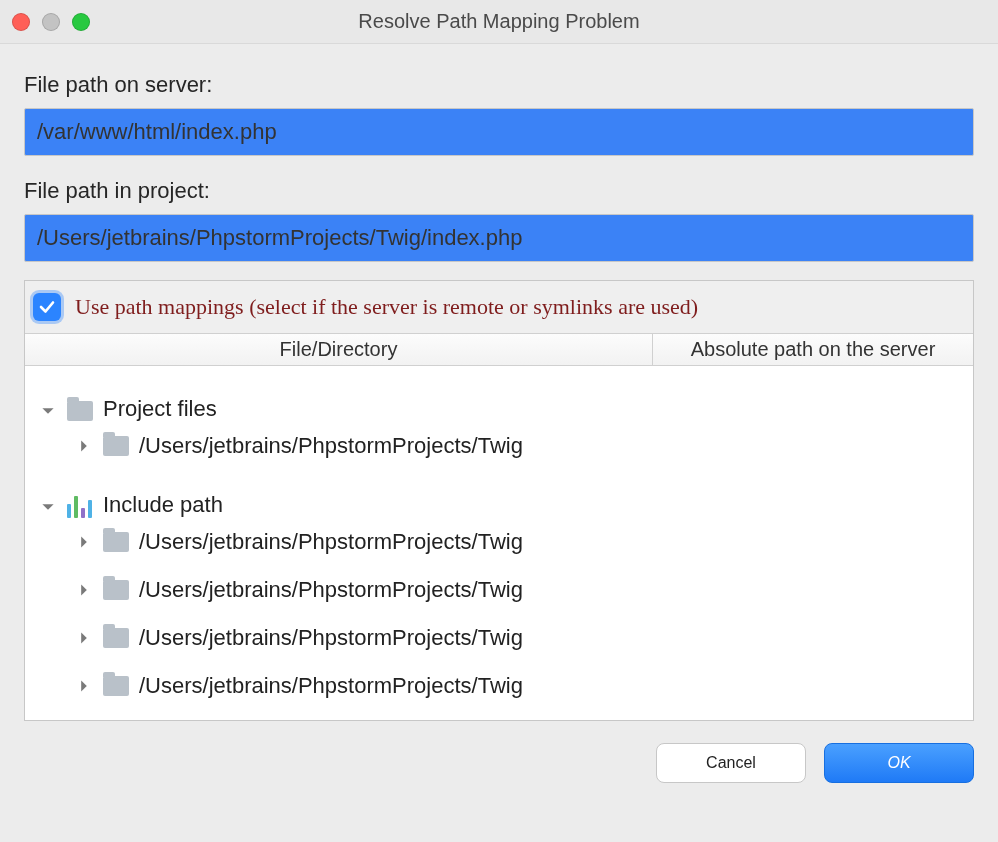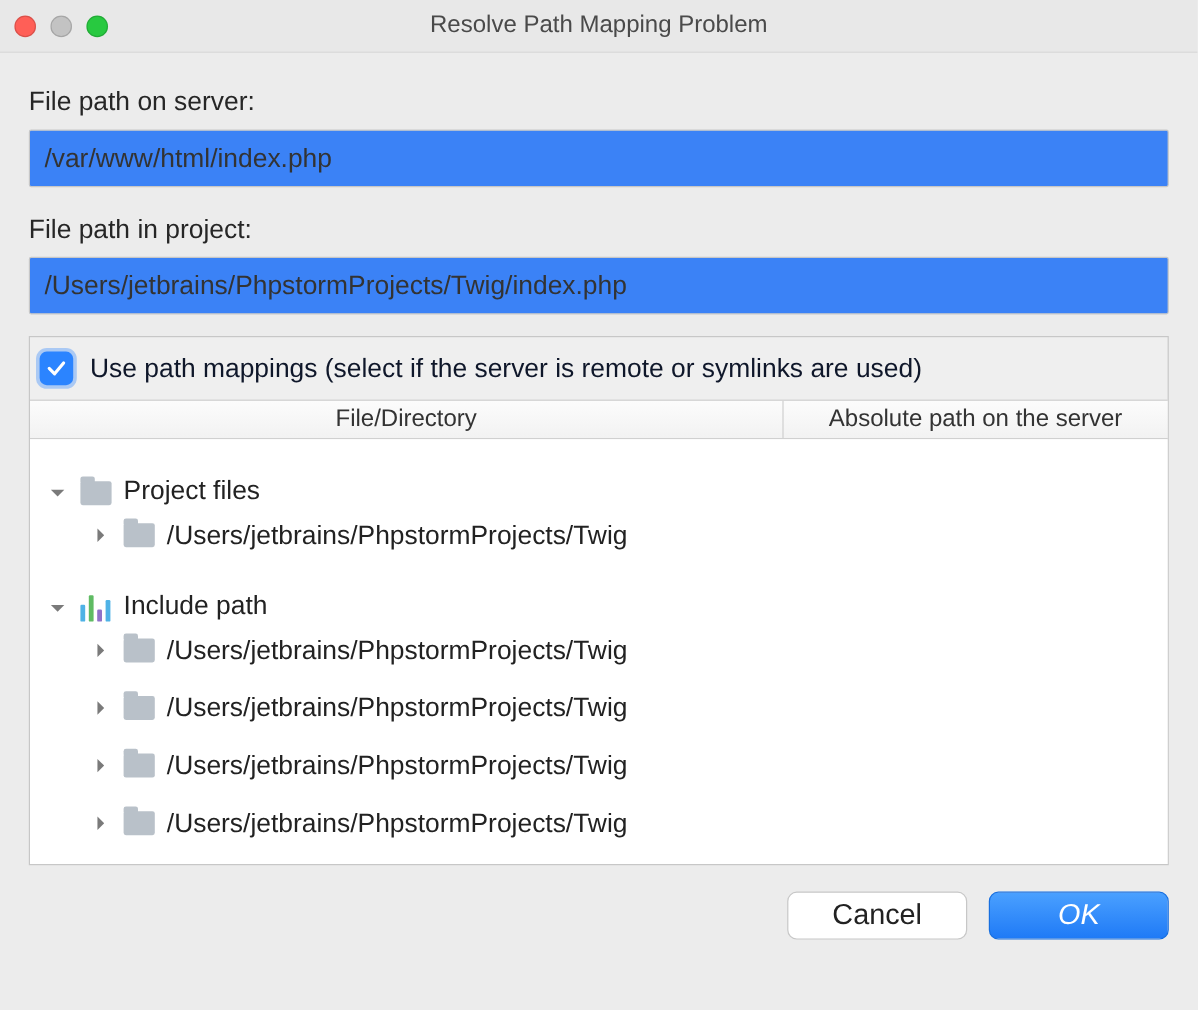--- a/index.html
+++ b/index.html
@@ -78,21 +78,22 @@
     border-radius: 6px;
     background: #2b84ff;
     box-shadow: 0 0 0 3px rgba(43,132,255,.35);
     display: flex;
     align-items: center;
     justify-content: center;
   }
   .mac-checkbox svg { width: 18px; height: 18px; }
   .checkbox-label {
     font-size: 22px;
-    color: #0f172a;
+    color: #7f1d1d;
+    font-family: Liberation Serif, serif;
   }
   .table-header {
     display: flex;
     background: linear-gradient(#fcfcfc,#f2f2f2);
     border-top: 1px solid #d0d0d0;
     border-bottom: 1px solid #d0d0d0;
     font-size: 20px;
     color: #333;
   }
   .th {
@@ -163,21 +164,21 @@
   .footer {
     display: flex;
     justify-content: flex-end;
     gap: 18px;
     padding: 22px 24px 0 24px;
   }
   .btn {
     min-width: 150px;
     height: 40px;
     border-radius: 8px;
-    font-size: 24px;
+    font-size: 16px;
     display: flex;
     align-items: center;
     justify-content: center;
     cursor: default;
   }
   .btn-default {
     background: #fff;
     border: 1px solid #c7c7c7;
     color: #222;
   }

